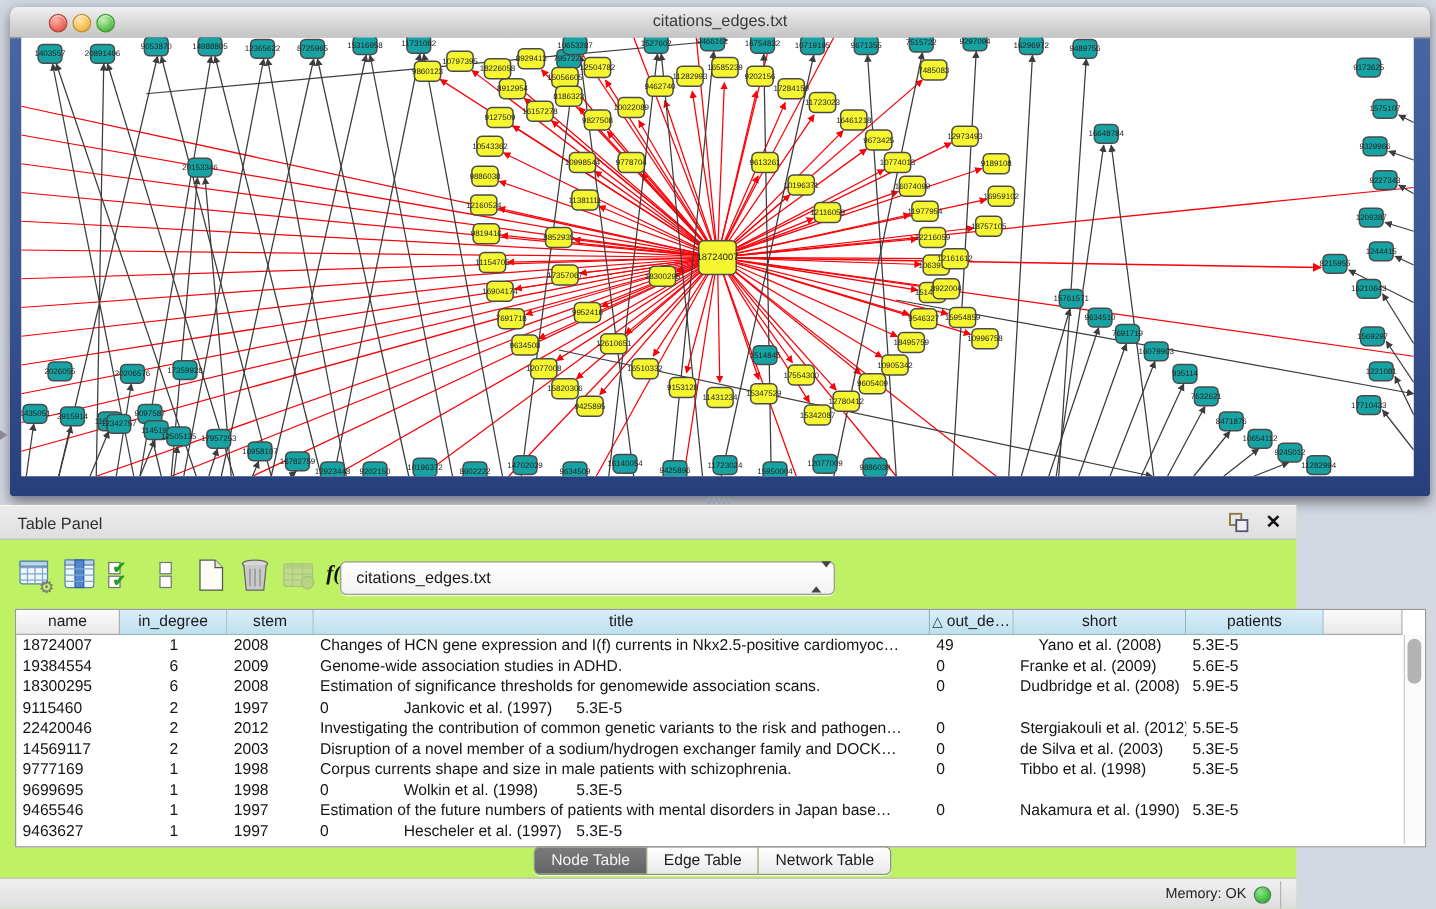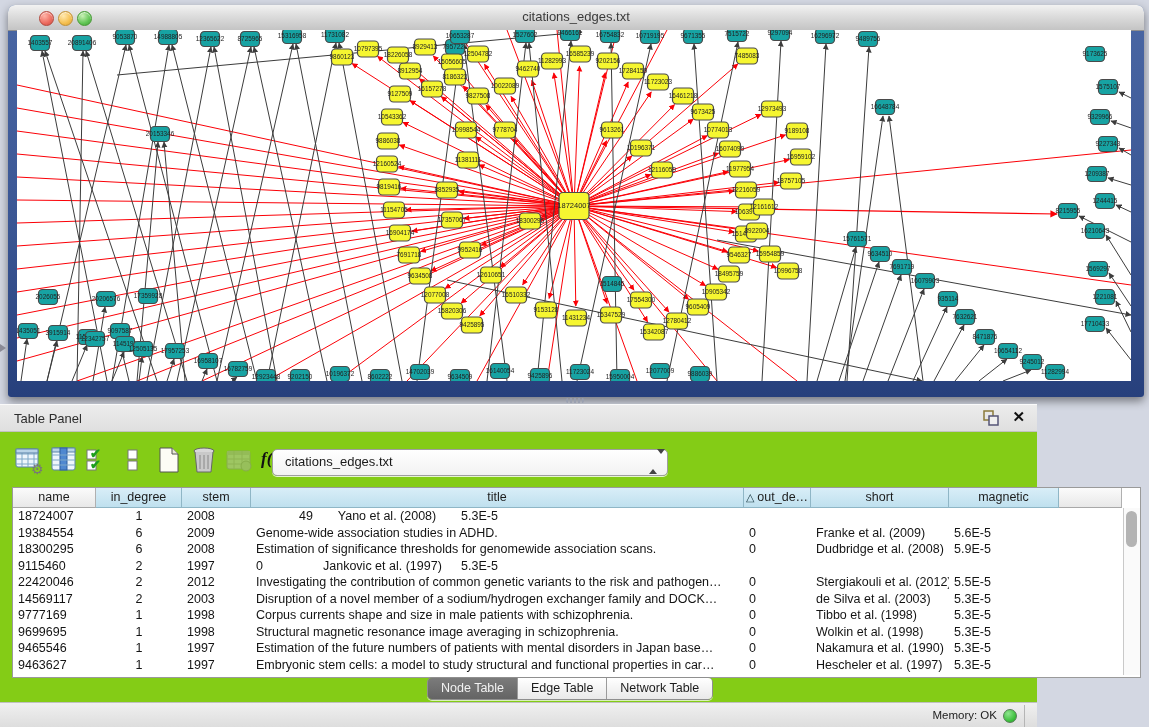--- a/index.html
+++ b/index.html
@@ -20,21 +20,21 @@
   .tl.grn{left:69px;background:radial-gradient(circle at 35% 30%,#c8f0b5,#61c554 60%,#3f9e36);border:1px solid #42992f;}
   #canvas-frame{position:absolute;left:9px;top:25px;width:1114px;height:351px;background:#ffffff;}
   #graph-svg{display:block;}
 
   #left-marker{position:absolute;left:0;top:344px;width:0;height:0;
     border-top:4px solid transparent;border-bottom:4px solid transparent;border-left:6px solid #8a8a96;}
   #splitter-grip{position:absolute;left:566px;top:398px;width:18px;height:5px;border-radius:2px;
     background:repeating-linear-gradient(90deg,#9aa0b0 0 2px,transparent 2px 4px);}
 
   
-  #table-panel{position:absolute;left:0;top:404px;width:1037px;height:323px;background:#84cc16;
+  #table-panel{position:absolute;left:0;top:404px;width:1037px;height:323px;background:#bef264;
     border-top:1px solid #fafafa;}
   #panel-header{position:absolute;left:0;top:0;width:100%;height:26px;
     background:linear-gradient(180deg,#ececec,#dfdfdf);border-bottom:1px solid #c2c2c2;}
   #panel-title{position:absolute;left:14px;top:6px;font-size:13px;color:#2e2e2e;}
   #float-icon{position:absolute;right:38px;top:5px;width:16px;height:16px;}
   #close-x{position:absolute;right:12px;top:3px;font-size:15px;font-weight:bold;color:#111;cursor:default;}
 
   #toolbar{position:absolute;left:14px;top:40px;height:36px;}
   .tool-btn{display:inline-block;vertical-align:middle;width:30px;height:30px;margin-right:5px;position:relative;}
   .tool-btn svg{position:absolute;left:0;top:0;}
@@ -862,29 +862,30 @@
   </div>
 
   <div id="table-outer">
     <div id="thead">
         <div class="th plain" style="width: 83px;">name</div>
         <div class="th" style="width: 86px;">in_degree</div>
         <div class="th" style="width: 69px;">stem</div>
         <div class="th" style="width: 493px;">title</div>
         <div class="th" style="width: 67px;"><span class="sort-glyph">△</span>out_de…</div>
         <div class="th" style="width: 138px;">short</div>
-        <div class="th" style="width: 110px;">magnetic</div>
+        <div class="th" style="width: 110px;">patients</div>
         <div class="th plain" style="width: 63px;"></div>
       </div>
     <div id="tbody">
         <div class="tr">
           <div class="td" style="width: 83px; text-align: left;">18724007</div>
           <div class="td" style="width: 86px; text-align: center;">1</div>
           <div class="td" style="width: 69px; text-align: left;">2008</div>
-          <div class="td" style="width: 67px; text-align: right;">49</div>
+          <div class="td" style="width: 493px; text-align: left;">Changes of HCN gene expression and I(f) currents in Nkx2.5-positive cardiomyoc…</div>
+          <div class="td" style="width: 67px; text-align: left;">49</div>
           <div class="td" style="width: 138px; text-align: center;">Yano et al. (2008)</div>
           <div class="td" style="width: 110px; text-align: left;">5.3E-5</div>
           <div class="td" style="width: 63px; text-align: left;"></div>
         </div>
         <div class="tr">
           <div class="td" style="width: 83px; text-align: left;">19384554</div>
           <div class="td" style="width: 86px; text-align: center;">6</div>
           <div class="td" style="width: 69px; text-align: left;">2009</div>
           <div class="td" style="width: 493px; text-align: left;">Genome-wide association studies in ADHD.</div>
           <div class="td" style="width: 67px; text-align: left;">0</div>
@@ -938,41 +939,39 @@
           <div class="td" style="width: 493px; text-align: left;">Corpus currents shape and size in male patients with schizophrenia.</div>
           <div class="td" style="width: 67px; text-align: left;">0</div>
           <div class="td" style="width: 138px; text-align: left;">Tibbo et al. (1998)</div>
           <div class="td" style="width: 110px; text-align: left;">5.3E-5</div>
           <div class="td" style="width: 63px; text-align: left;"></div>
         </div>
         <div class="tr">
           <div class="td" style="width: 83px; text-align: left;">9699695</div>
           <div class="td" style="width: 86px; text-align: center;">1</div>
           <div class="td" style="width: 69px; text-align: left;">1998</div>
-          <div class="td" style="width: 493px; text-align: left;">Structural magnetic resonance image averaging in schizophrenia.</div>
           <div class="td" style="width: 67px; text-align: left;">0</div>
           <div class="td" style="width: 138px; text-align: left;">Wolkin et al. (1998)</div>
           <div class="td" style="width: 110px; text-align: left;">5.3E-5</div>
           <div class="td" style="width: 63px; text-align: left;"></div>
         </div>
         <div class="tr">
           <div class="td" style="width: 83px; text-align: left;">9465546</div>
           <div class="td" style="width: 86px; text-align: center;">1</div>
           <div class="td" style="width: 69px; text-align: left;">1997</div>
           <div class="td" style="width: 493px; text-align: left;">Estimation of the future numbers of patients with mental disorders in Japan base…</div>
           <div class="td" style="width: 67px; text-align: left;">0</div>
           <div class="td" style="width: 138px; text-align: left;">Nakamura et al. (1990)</div>
           <div class="td" style="width: 110px; text-align: left;">5.3E-5</div>
           <div class="td" style="width: 63px; text-align: left;"></div>
         </div>
         <div class="tr">
           <div class="td" style="width: 83px; text-align: left;">9463627</div>
           <div class="td" style="width: 86px; text-align: center;">1</div>
           <div class="td" style="width: 69px; text-align: left;">1997</div>
-          <div class="td" style="width: 493px; text-align: left;">Embryonic stem cells: a model to study structural and functional properties in car…</div>
           <div class="td" style="width: 67px; text-align: left;">0</div>
           <div class="td" style="width: 138px; text-align: left;">Hescheler et al. (1997)</div>
           <div class="td" style="width: 110px; text-align: left;">5.3E-5</div>
           <div class="td" style="width: 63px; text-align: left;"></div>
         </div>
       </div>
     <div id="vscroll">
       <div id="vthumb"></div>
     </div>
   </div>

